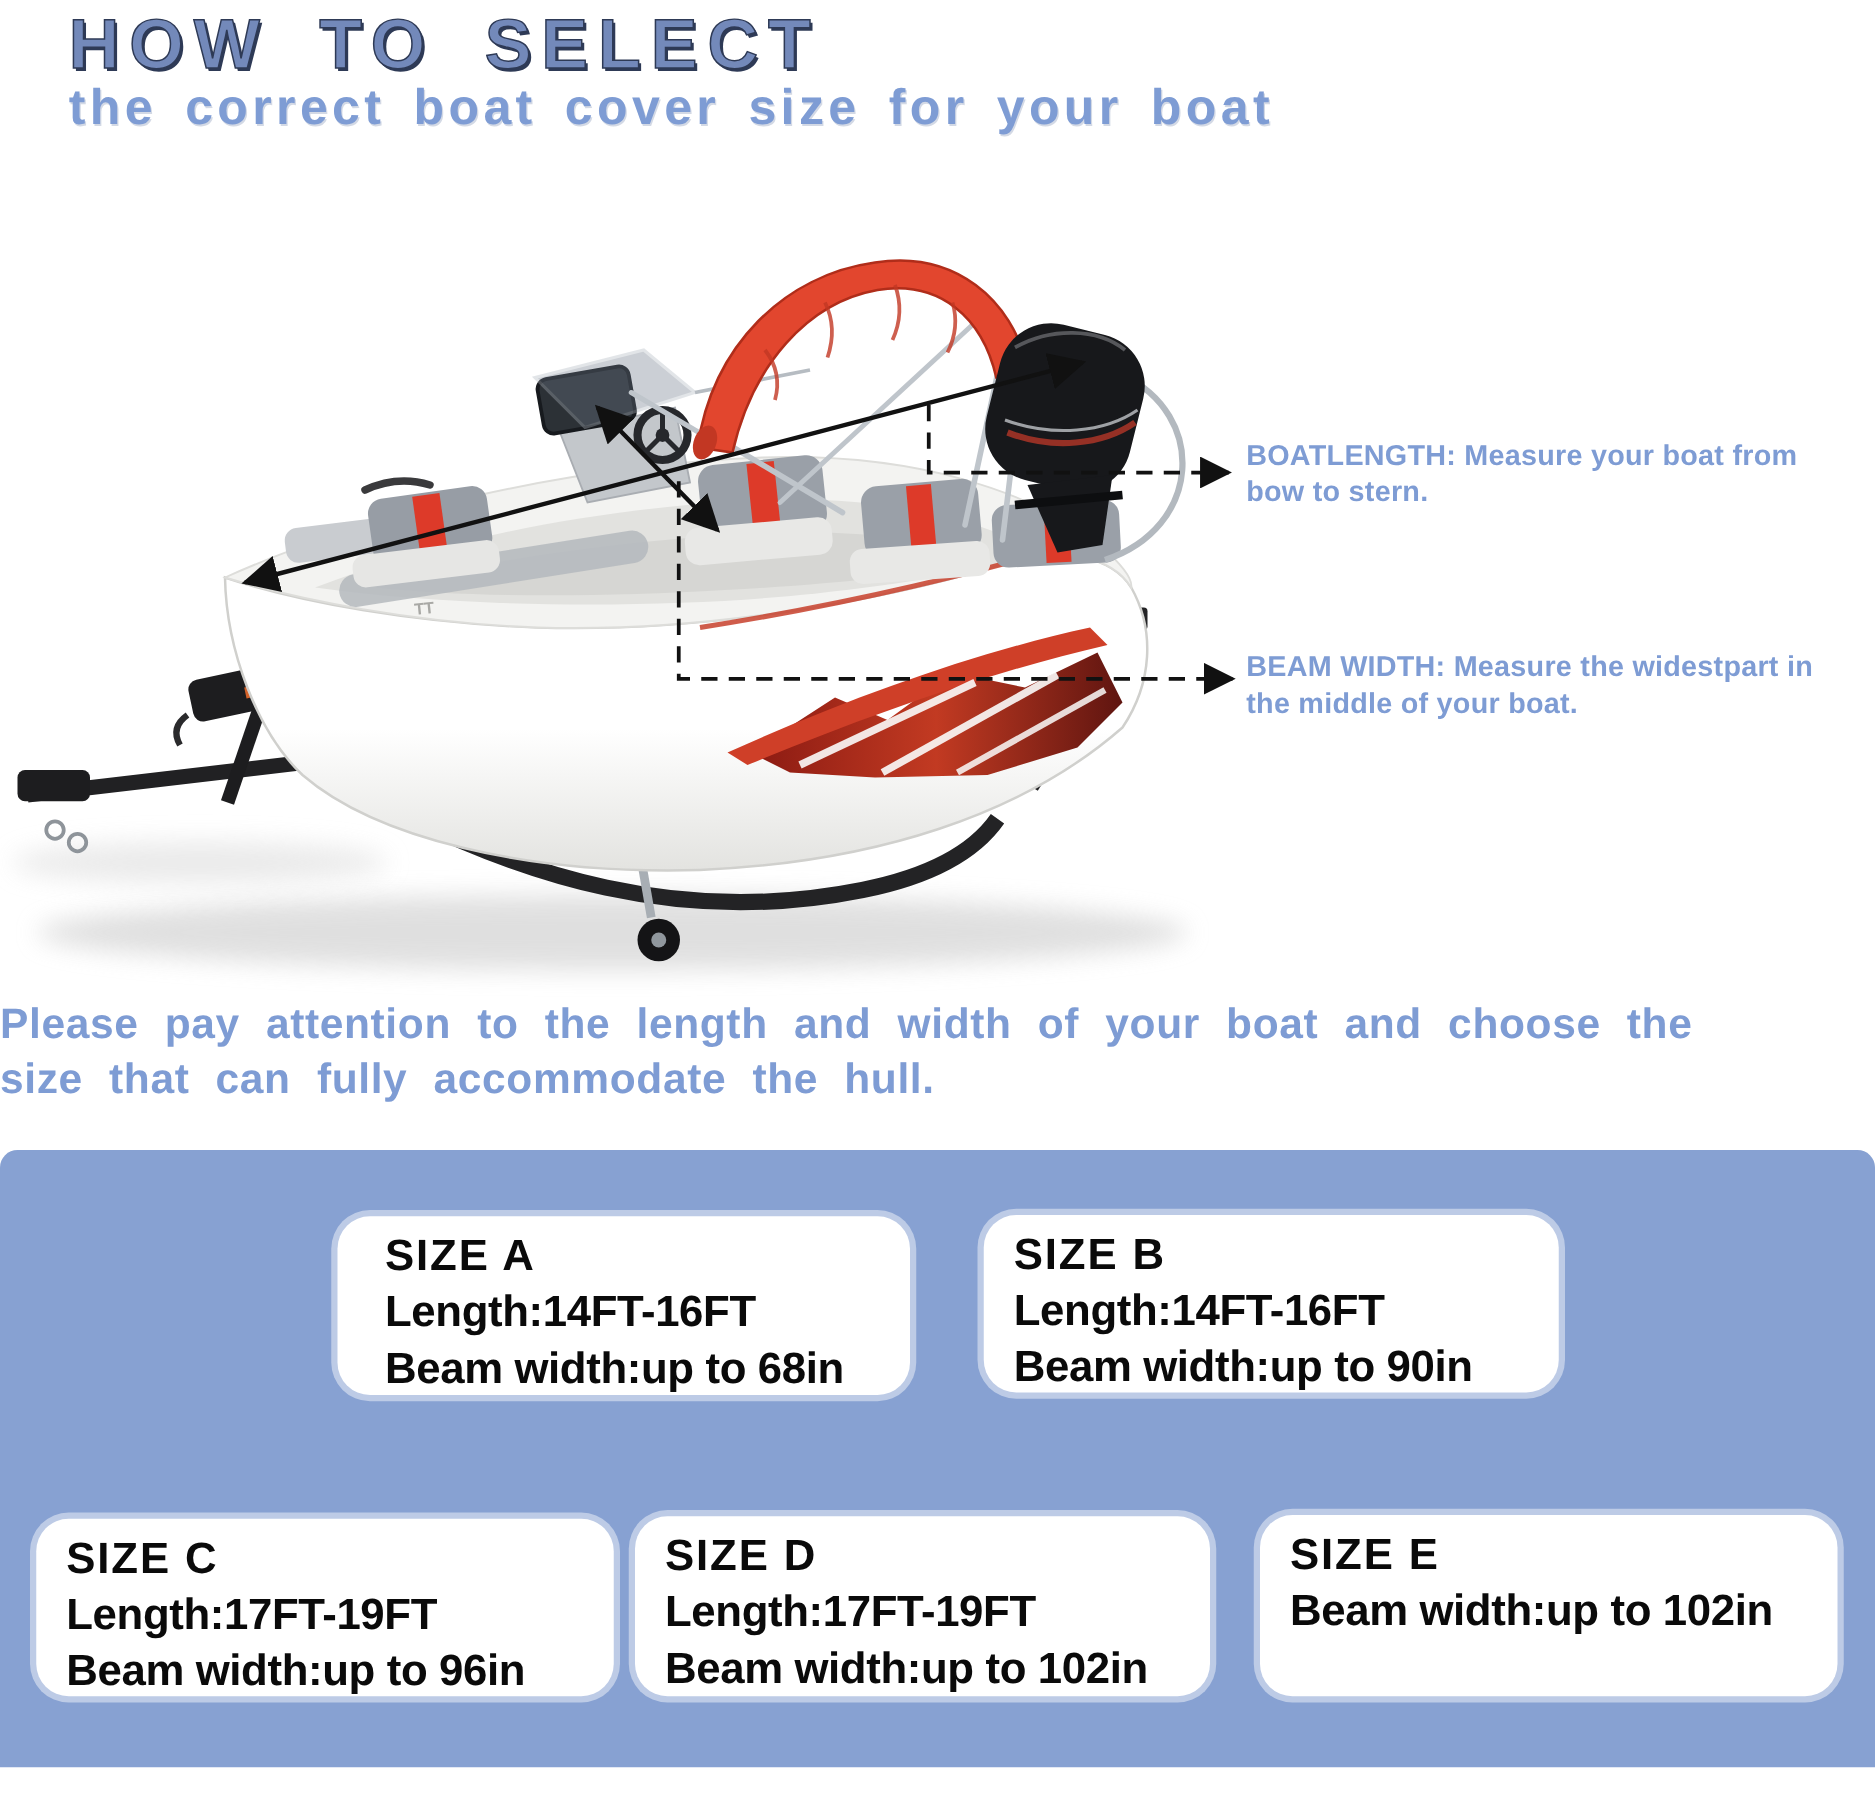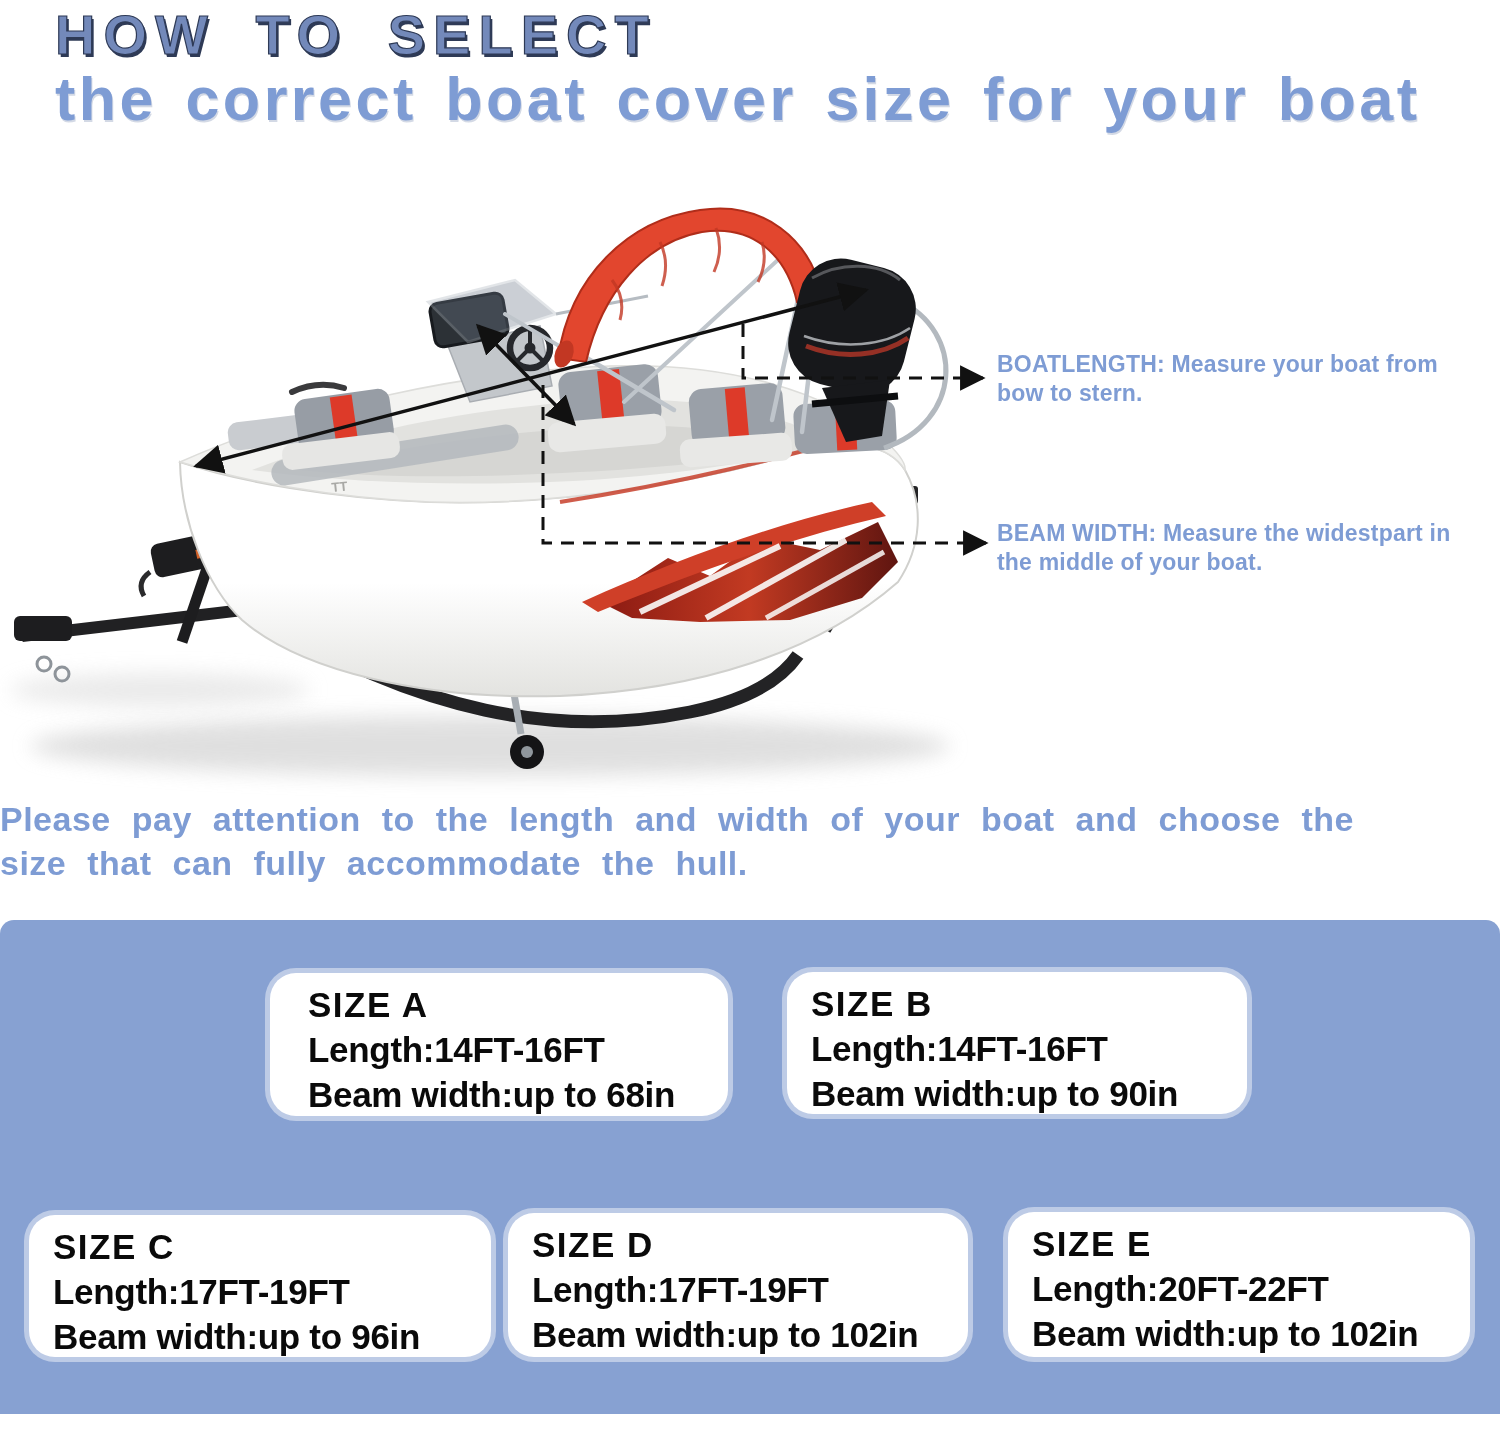--- a/index.html
+++ b/index.html
@@ -2,21 +2,21 @@
 <html><head>
 <meta charset="utf-8">
 <style>
   html,body{margin:0;padding:0;background:#fff;}
   .page{position:relative;width:1500px;height:1414px;background:#ffffff;overflow:hidden;
         font-family:"Liberation Sans","DejaVu Sans",sans-serif;}
   
   .title{position:absolute;left:55px;top:2px;font-size:56px;font-weight:bold;
          color:#7389ba;letter-spacing:8px;word-spacing:16px;
          -webkit-text-stroke:1.2px #2e3a56;text-shadow:2px 3px 0 #2e3a56;white-space:nowrap;}
-  .subtitle{position:absolute;left:55px;top:64px;font-size:61px;font-weight:bold;
+  .subtitle{position:absolute;left:55px;top:64px;font-size:40px;font-weight:bold;
          color:#7e9cd4;letter-spacing:3.5px;word-spacing:8px;white-space:nowrap;
          text-shadow:1px 2px 0 rgba(110,130,170,.30);}
   
   .figure-svg{position:absolute;left:0;top:150px;width:1500px;height:660px;}
   .callout{position:absolute;width:486px;color:#7e9cd4;font-weight:bold;font-size:23px;
            line-height:29px;white-space:pre-line;letter-spacing:.2px;}
   .callout.bl{left:997px;top:350px;}
   .callout.bw{left:997px;top:519px;}
   
   .attention{position:absolute;left:0;top:797px;width:1500px;
@@ -217,17 +217,16 @@
     <div>Length:17FT-19FT</div>
     <div>Beam width:up to 96in</div>
   </div>
   <div class="size-box" id="box-d">
     <div class="nm">SIZE D</div>
     <div>Length:17FT-19FT</div>
     <div>Beam width:up to 102in</div>
   </div>
   <div class="size-box" id="box-e">
     <div class="nm">SIZE E</div>
-    <div>Length:20FT-22FT</div>
     <div>Beam width:up to 102in</div>
   </div>
 
 </div>
 
 </body></html>

